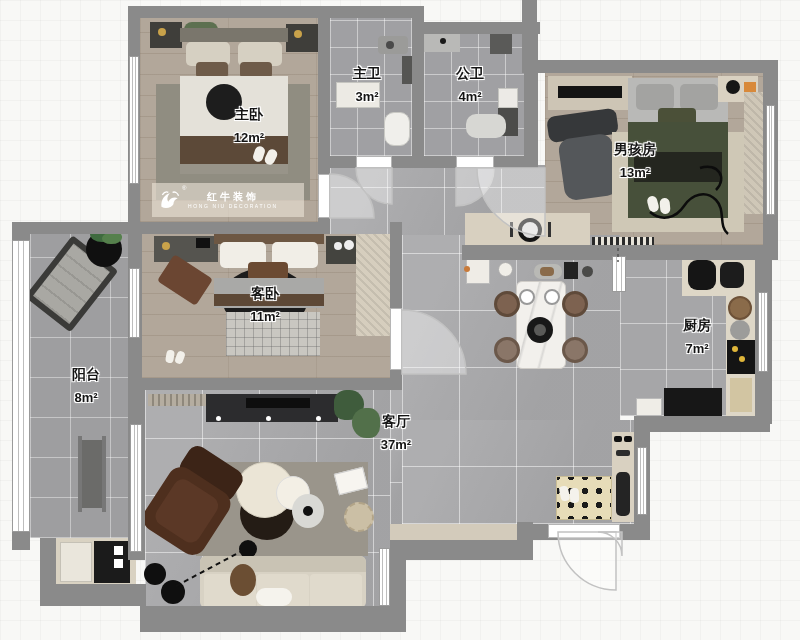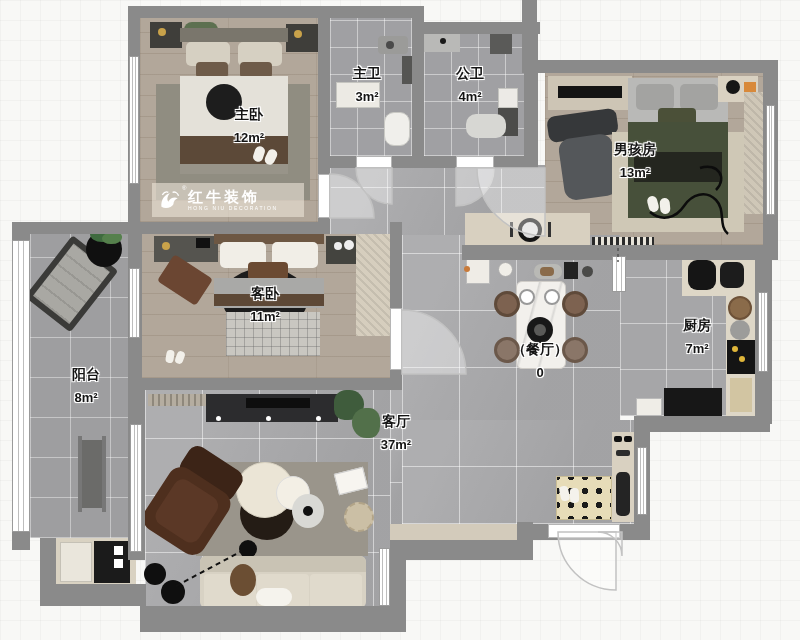--- a/index.html
+++ b/index.html
@@ -36,21 +36,21 @@
     text-shadow:-1px -1px 0 #fff,1px -1px 0 #fff,-1px 1px 0 #fff,1px 1px 0 #fff,0 0 3px #fff;}
   .rname{font-size:14px;font-weight:700;line-height:1.2;}
   .rarea{font-size:13px;font-weight:700;line-height:1.2;margin-top:7px;}
   .round{border-radius:50%;}
   .hatch{background-image:repeating-linear-gradient(45deg,rgba(0,0,0,.08) 0 2px,transparent 2px 6px);}
   .plaid{background-image:repeating-linear-gradient(0deg,rgba(95,95,95,.35) 0 1px,transparent 1px 9px),
                           repeating-linear-gradient(90deg,rgba(95,95,95,.35) 0 1px,transparent 1px 9px);}
   .wm{position:absolute;z-index:45;left:152px;top:183px;width:152px;height:34px;background:rgba(236,229,216,.6);
       display:flex;align-items:center;gap:6px;padding:0 6px;box-sizing:border-box;}
   .wm-txt{color:#fff;}
-  .wm-brand{font-size:15px;font-weight:700;letter-spacing:3px;line-height:1;}
+  .wm-brand{font-size:10px;font-weight:700;letter-spacing:3px;line-height:1;text-align:center;}
   .wm-sub{font-size:5px;letter-spacing:1.6px;line-height:1;margin-top:2px;}
   .wm-reg{position:absolute;left:30px;top:2px;color:#fff;font-size:6px;}
   svg.overlay{position:absolute;left:0;top:0;z-index:40;pointer-events:none;}
 </style>
 </head>
 <body>
 
 <div class="canvas">
 
   <div class="floor f-wood" style="left:140px;top:18px;width:178px;height:204px;"></div>
@@ -326,24 +326,20 @@
     <div class="rarea">11m²</div>
   </div>
   <div class="rlabel" style="left:697px;top:337px;">
     <div class="rname">厨房</div>
     <div class="rarea">7m²</div>
   </div>
   <div class="rlabel" style="left:86px;top:386px;">
     <div class="rname">阳台</div>
     <div class="rarea">8m²</div>
   </div>
-  <div class="rlabel" style="left:540px;top:361px;">
-    <div class="rname">（餐厅）</div>
-    <div class="rarea">0</div>
-  </div>
   <div class="rlabel" style="left:396px;top:433px;">
     <div class="rname">客厅</div>
     <div class="rarea">37m²</div>
   </div>
 
   <div class="wm">
     <svg width="24" height="24" viewBox="0 0 28 28">
       <path d="M4 22 C3 14 8 7 14 6 C11 9 10 13 12 16 C14 12 19 10 23 12 C20 13 18 16 18 19 C16 23 9 25 4 22 Z" fill="#ffffff"></path>
       <path d="M5 8 C7 5 10 4 12 5 M17 5 C20 4 23 6 24 9" stroke="#ffffff" stroke-width="1.6" fill="none"></path>
     </svg>

